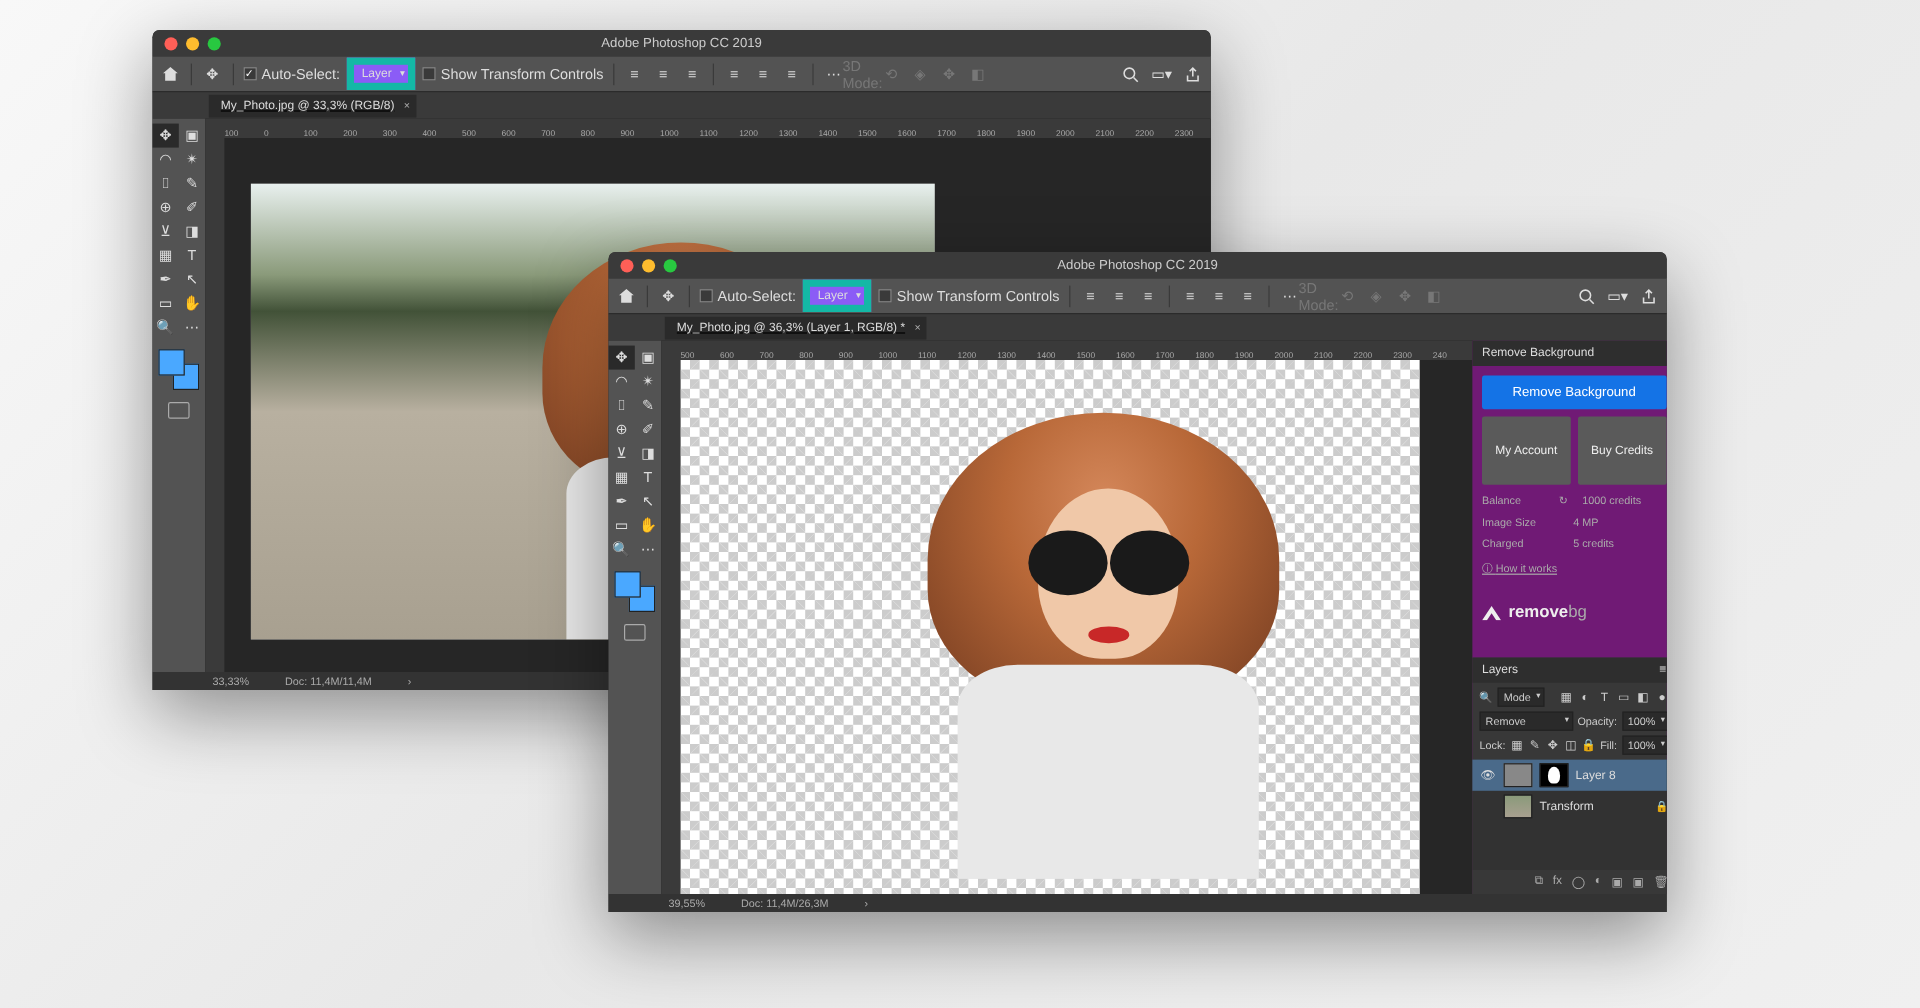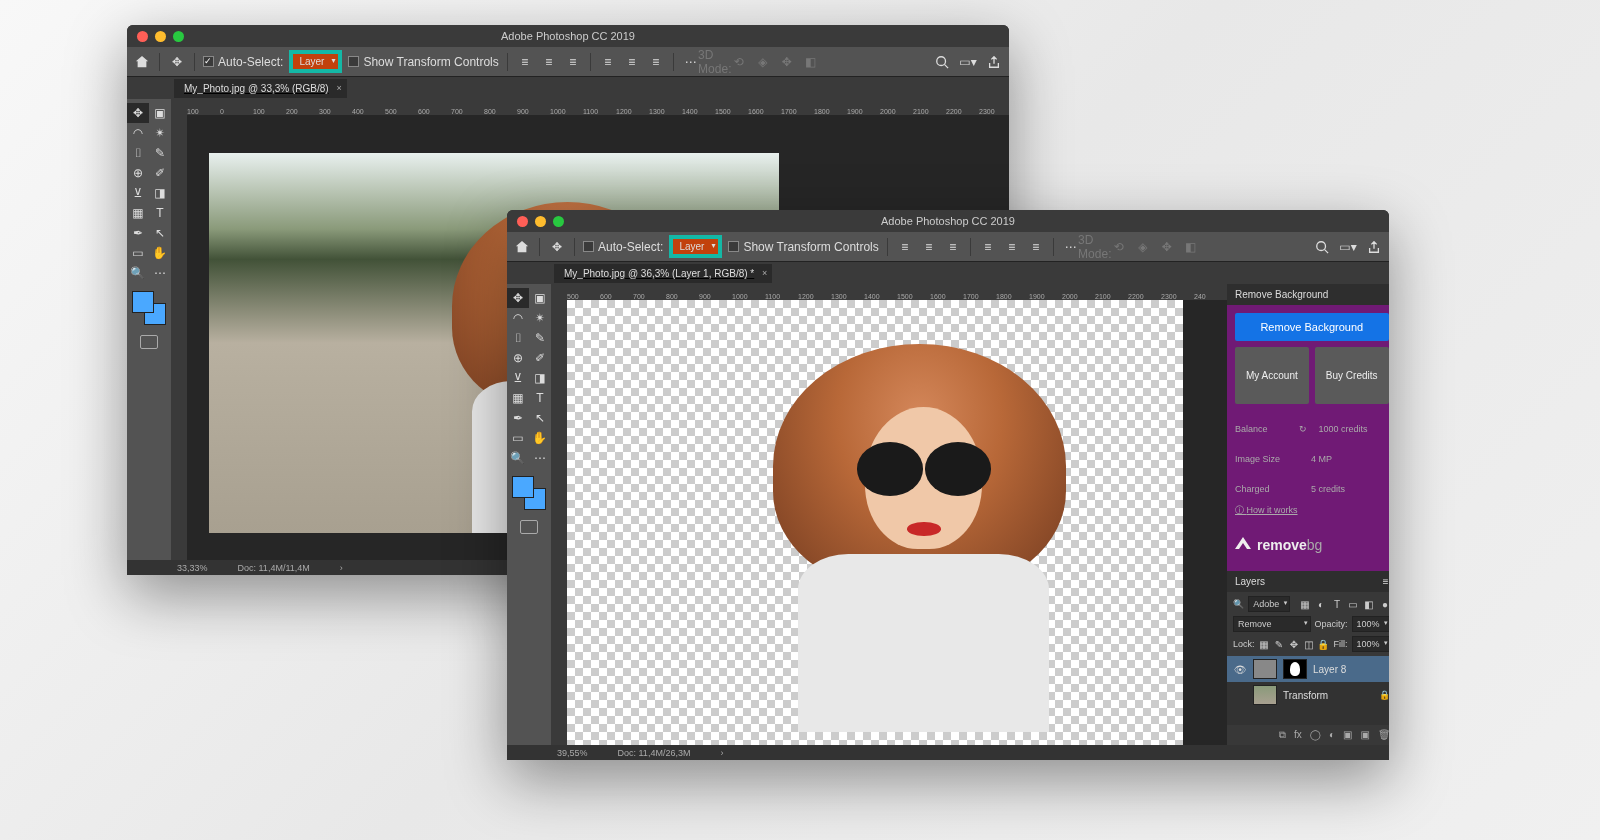--- a/index.html
+++ b/index.html
@@ -13,21 +13,21 @@
   .tl.r { background: #ff5f57; }
   .tl.y { background: #febc2e; }
   .tl.g { background: #28c840; }
   .title { position: absolute; left: 50%; transform: translateX(-50%); color: #ccc; font-size: 11px; }
   .optionsbar { height: 30px; background: #535353; display: flex; align-items: center; padding: 0 6px; gap: 6px; border-bottom: 1px solid #222; }
   .ob-icon { width: 18px; height: 18px; display: flex; align-items: center; justify-content: center; color: #ddd; font-size: 12px; }
   .ob-sep { width: 1px; height: 18px; background: #3a3a3a; margin: 0 2px; }
   .ob-check { display: flex; align-items: center; gap: 4px; color: #ddd; font-size: 12px; }
   .ob-chk { width: 11px; height: 11px; border: 1px solid #888; background: #3a3a3a; display: inline-block; }
   .ob-chk.on::after { content: "✓"; color: #fff; font-size: 9px; display: block; line-height: 9px; }
-  .ob-select { background: #c2410c; color: #ddd; font-size: 10px; padding: 2px 14px 2px 6px; border: 4px solid #14b8a6; position: relative; }
+  .ob-select { background: #8b5cf6; color: #ddd; font-size: 10px; padding: 2px 14px 2px 6px; border: 6px solid #14b8a6; position: relative; }
   .ob-select::after { content: "▾"; position: absolute; right: 3px; font-size: 8px; }
   .ob-right { margin-left: auto; display: flex; gap: 8px; align-items: center; }
   .doc-tab-bar { height: 22px; background: #3a3a3a; display: flex; align-items: center; text-decoration: underline; }
   .doc-tab { background: #2a2a2a; color: #ddd; font-size: 10px; padding: 4px 18px 4px 10px; position: relative; margin-left: 47px; }
   .doc-tab .x { position: absolute; right: 5px; top: 4px; font-size: 9px; color: #aaa; }
   .workbody { display: flex; height: calc(100% - 22px - 30px - 22px - 15px); }
   .toolbar { width: 47px; background: #535353; display: flex; flex-direction: column; align-items: center; padding-top: 4px; gap: 0; }
   .toolrow { display: flex; gap: 0; }
   .tool { width: 22px; height: 20px; display: flex; align-items: center; justify-content: center; color: #ddd; cursor: pointer; font-size: 12px; }
   .tool.active { background: #2a2a2a; }
@@ -57,27 +57,27 @@
   .glasses { position: absolute; width: 32%; height: 12%; left: 28%; top: 30%; display: flex; gap: 2px; }
   .lens { flex: 1; background: #1a1a1a; border-radius: 50%; }
   .lips { position: absolute; width: 8%; height: 3%; left: 40%; top: 48%; background: #c82828; border-radius: 50%; }
   .shirt { position: absolute; width: 60%; height: 40%; left: 14%; top: 55%; background: #e8e8e8; border-radius: 20% 20% 0 0; }
   .rightpanel { width: 174px; background: #701a75; display: flex; flex-direction: column; }
   .panel-tab { background: #2e2e2e; color: #ddd; font-size: 10px; padding: 5px 8px; }
   .panel-body { padding: 8px; display: flex; flex-direction: column; gap: 6px; }
   .btn-blue { background: #1473e6; color: #fff; font-size: 11px; padding: 8px 4px; border: none; text-align: center; cursor: pointer; border-radius: 2px; }
   .btn-row { display: flex; gap: 6px; }
   .btn-grey { flex: 1; background: #5a5a5a; color: #eee; font-size: 10px; padding: 23px 4px; border: none; text-align: center; cursor: pointer; border-radius: 2px; }
-  .info-row { display: flex; color: #aaa; font-size: 9px; gap: 12px; margin-top: 14px; }
+  .info-row { display: flex; color: #aaa; font-size: 9px; gap: 12px; margin-top: 2px; }
   .info-row .lbl { width: 52px; }
   .link-row { color: #aaa; font-size: 9px; text-decoration: underline; margin-top: 4px; cursor: pointer; }
   .link-row::before { content: "ⓘ "; text-decoration: none; }
-  .logo-row { margin-top: 14px; color: #eee; font-size: 14px; display: flex; align-items: flex-start; gap: 6px; }
+  .logo-row { margin-top: 14px; color: #eee; font-size: 14px; display: flex; align-items: flex-end; gap: 6px; }
   .logo-mark { width: 16px; height: 12px; background: #eee; clip-path: polygon(0 100%, 50% 0, 100% 100%, 75% 100%, 50% 50%, 25% 100%); }
-  .layers-panel { margin-top: 10px; background: #383838; flex: 1; display: flex; flex-direction: column; }
+  .layers-panel { margin-top: 23px; background: #383838; flex: 1; display: flex; flex-direction: column; }
   .layers-head { background: #2e2e2e; color: #ddd; font-size: 10px; padding: 5px 8px; display: flex; justify-content: space-between; }
   .layers-controls { padding: 4px 6px; display: flex; flex-direction: column; gap: 4px; font-size: 9px; color: #ccc; }
   .lc-row { display: flex; align-items: center; gap: 4px; }
   .lc-sel { background: #2a2a2a; padding: 2px 10px 2px 4px; border: 1px solid #222; font-size: 9px; color: #ccc; position: relative; }
   .lc-sel::after { content:"▾"; position:absolute; right:2px; font-size:7px; }
   .lc-icons { display: flex; gap: 5px; margin-left: auto; }
   .lc-i { width: 11px; height: 11px; color: #ccc; font-size: 10px; display: flex; align-items: center; justify-content: center; }
   .layer-list { flex:1; background: #323232; }
   .layer-item { display: flex; align-items: center; gap: 6px; padding: 3px 6px; font-size: 10px; color: #ddd; }
   .layer-item.sel { background: #4a6a8a; }
@@ -444,21 +444,21 @@
       </div>
 
       <div class="layers-panel">
         <div class="layers-head">
           <span>Layers</span>
           <span>≡</span>
         </div>
         <div class="layers-controls">
           <div class="lc-row">
             <span>🔍</span>
-            <div class="lc-sel">Adobe</div>
+            <div class="lc-sel">Mode</div>
             <div class="lc-icons">
               <div class="lc-i">▦</div>
               <div class="lc-i">◐</div>
               <div class="lc-i">T</div>
               <div class="lc-i">▭</div>
               <div class="lc-i">◧</div>
               <div class="lc-i">●</div>
             </div>
           </div>
           <div class="lc-row">

